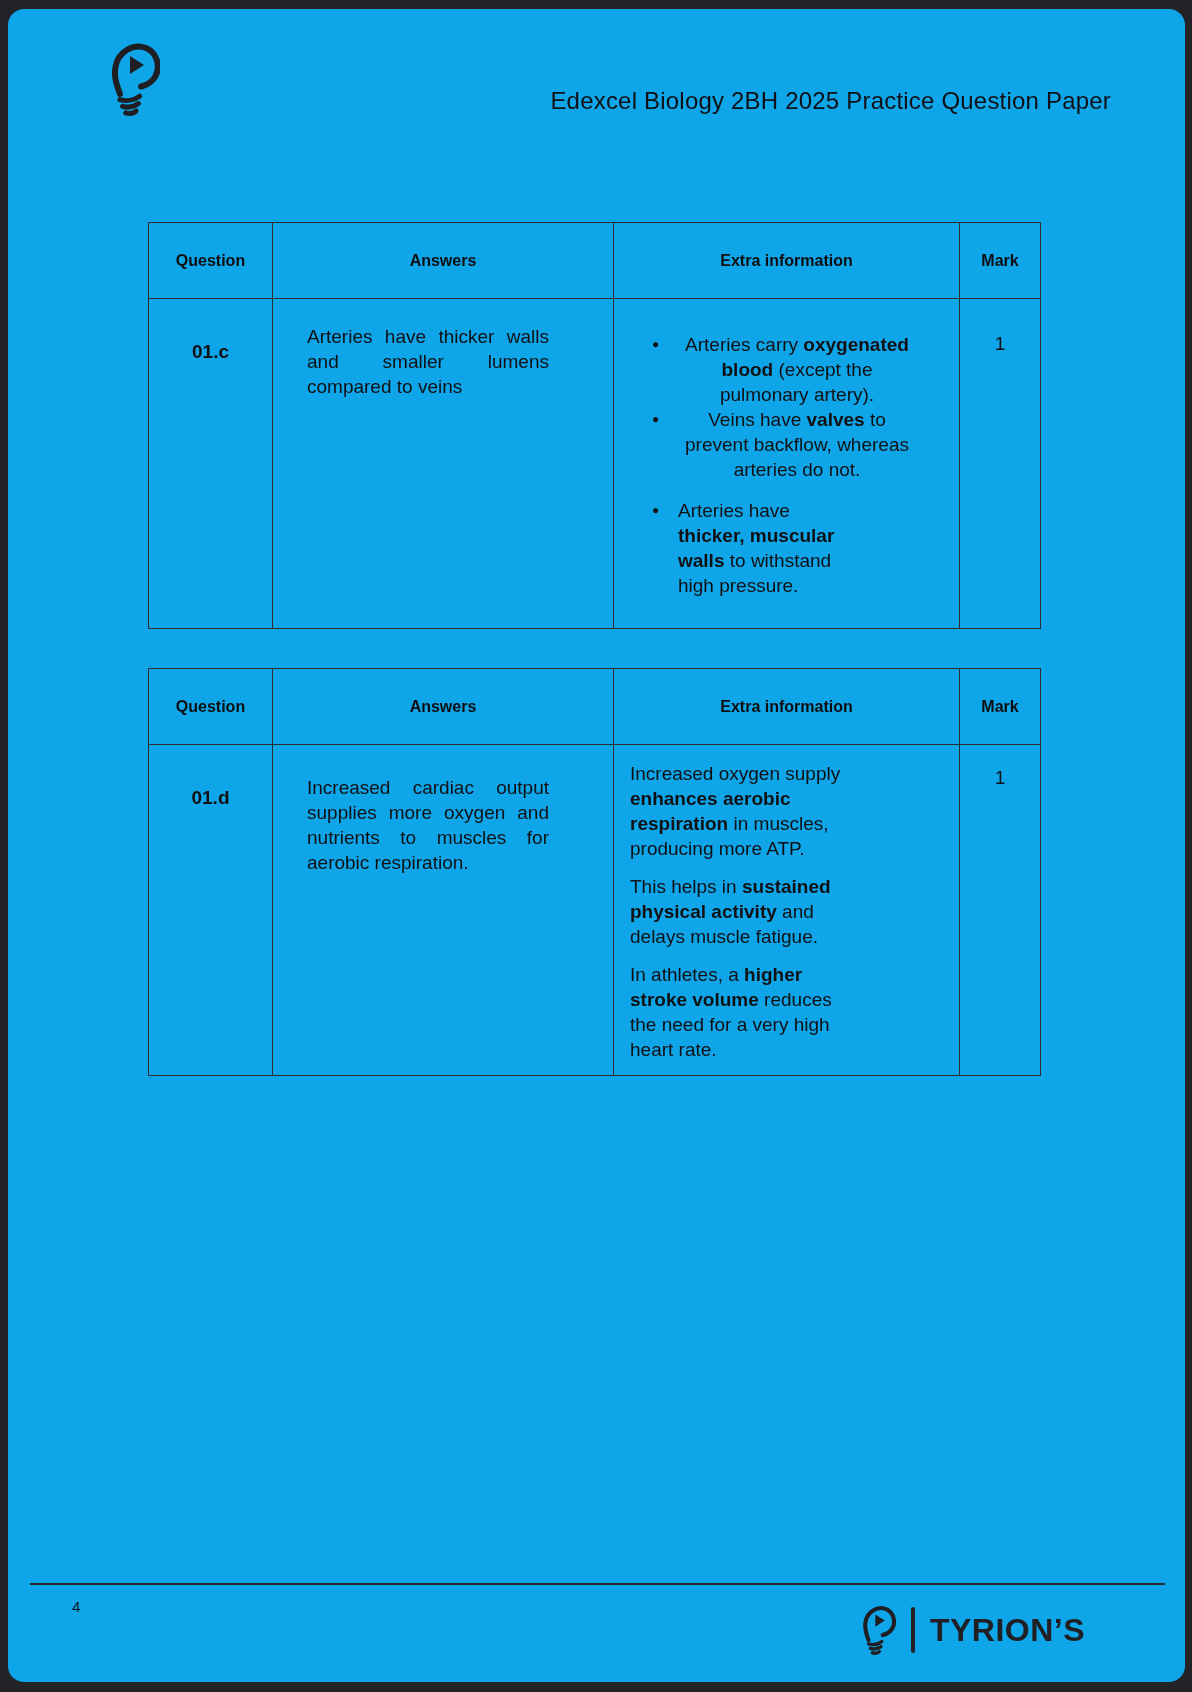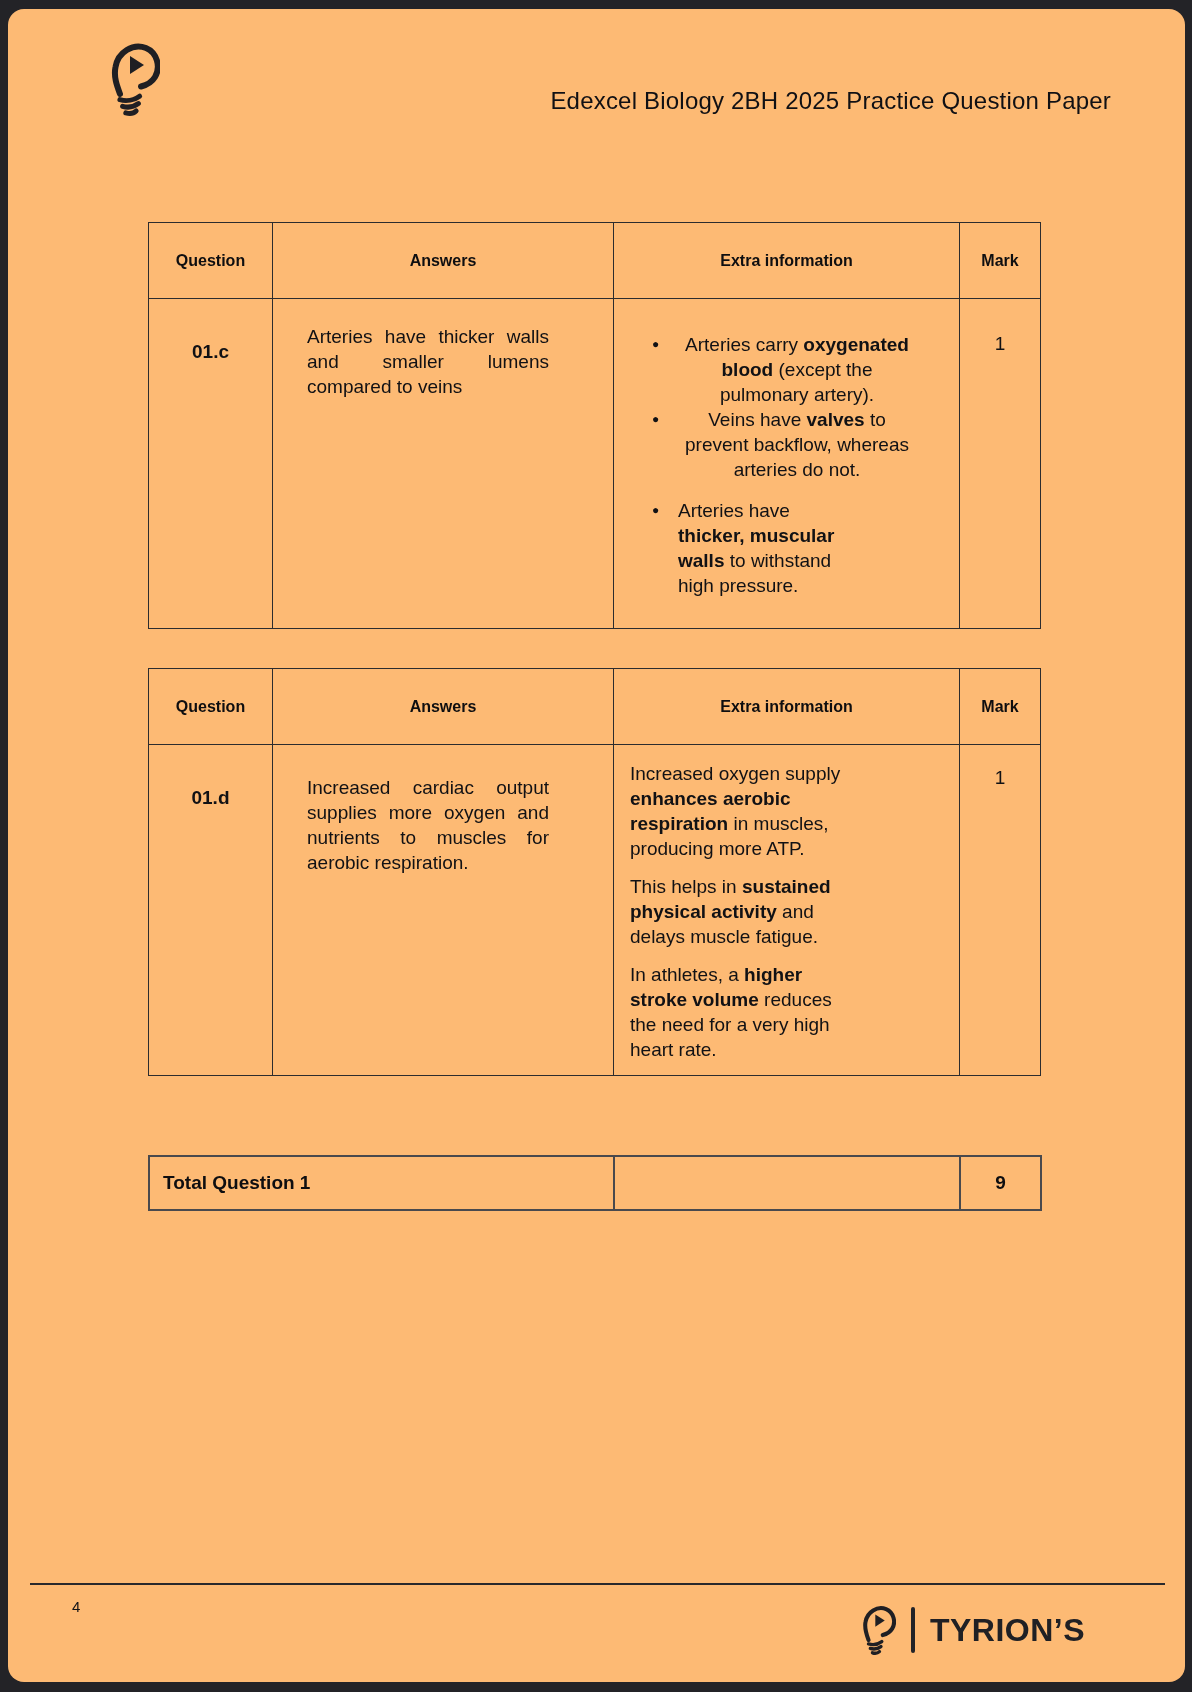--- a/index.html
+++ b/index.html
@@ -5,21 +5,21 @@
   html,body{margin:0;padding:0;}
   body{
     width:1192px;height:1692px;position:relative;
     background:#232327;
     font-family:"Liberation Sans",sans-serif;
     color:#151518;
     overflow:hidden;
   }
   .page{
     position:absolute;left:8px;top:9px;width:1177px;height:1673px;
-    background:#fdba74;border-radius:16px;
+    background:#0ea5e9;border-radius:16px;
   }
   
   .header-logo{position:absolute;left:100px;top:30px;width:52px;height:80px;}
   .doc-title{
     position:absolute;top:78px;right:74px;
     font-size:24px;letter-spacing:0.2px;color:#101014;white-space:nowrap;
   }
   
   table.qtable{
     position:absolute;left:140px;width:892px;
@@ -158,34 +158,20 @@
         <td class="ecell">
           <p class="extra-para">Increased oxygen supply <b>enhances aerobic respiration</b> in muscles, producing more ATP.</p>
           <p class="extra-para">This helps in <b>sustained physical activity</b> and delays muscle fatigue.</p>
           <p class="extra-para">In athletes, a <b>higher stroke volume</b> reduces the need for a very high heart rate.</p>
         </td>
         <td class="mcell">1</td>
       </tr>
     </tbody>
   </table>
 
-  <table class="total-table">
-    <colgroup>
-        <col style="width:465px">
-        <col style="width:346px">
-        <col style="width:81px">
-      </colgroup>
-    <tbody>
-        <tr>
-      <td class="total-label">Total Question 1</td>
-      <td class="total-spacer"></td>
-      <td class="total-mark">9</td>
-    </tr>
-  </tbody>
-    </table>
 
   <div class="footer-line"></div>
   <div class="page-number">4</div>
 
   <div class="brand">
     <svg class="brand-icon" viewBox="0 0 52 80" fill="none" xmlns="http://www.w3.org/2000/svg">
       <path d="M 12 55 C 9 47 5.5 38 7.5 28 C 10 13 25 4 38 9 C 49 13.5 53 28 47 38 C 44 43 39 46 33 47.5" stroke="#1f1f23" stroke-width="6" stroke-linecap="round"></path>
       <path d="M 22 17 L 36 26 L 22 35 Z" fill="#1f1f23"></path>
       <g transform="rotate(-10 22 66)">
         <path d="M 13 59 C 19 62 27 62 33 59" stroke="#1f1f23" stroke-width="5" stroke-linecap="round"></path>

